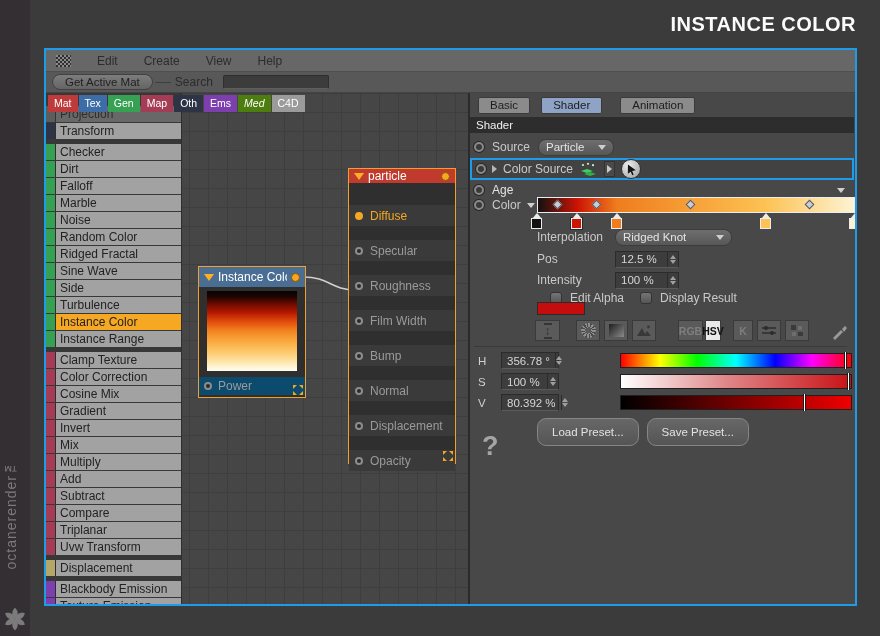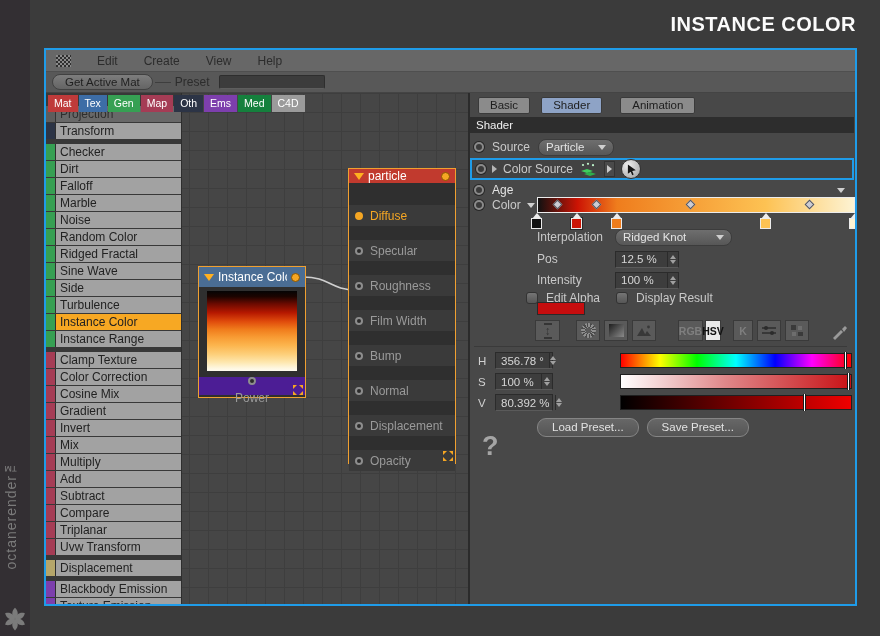--- a/index.html
+++ b/index.html
@@ -53,22 +53,22 @@
       #e04b0c 38%,#f07c1c 48%,#f89c34 58%,#fcb54e 68%,#fdcf7a 79%,#fee7ae 89%,#fef6dd 96%,#fffcf0 100%); }
   .preview.sphere-prev { position:relative; height:82px; background-color:#8f8f8f;
     background-image:linear-gradient(to bottom, rgba(30,30,30,.55), rgba(30,30,30,0) 55%),
       repeating-conic-gradient(#a9a9a9 0% 25%, #6e6e6e 0% 50%);
     background-size:100% 100%, 24px 24px; overflow:hidden; }
   .sphere { position:absolute; left:7px; top:2px; width:76px; height:76px; border-radius:50%;
     background:radial-gradient(circle at 36% 28%, #ffffff 0 5%, rgba(255,255,255,0) 12%),
       radial-gradient(circle at 38% 32%, #ffcf9a 0%, #f2913c 20%, #e2681f 45%, #b04010 75%, #7d2a08 100%); }
   .sphere::after { content:""; position:absolute; left:4%; right:4%; bottom:4%; height:46%; border-radius:50% / 60%;
     background:linear-gradient(to bottom, rgba(230,205,160,.05), rgba(235,215,175,.55)); }
-  .power-row { margin-top:auto; height:18px; background:#4c1d95; display:flex; align-items:center; gap:6px;
-    padding:0 5px; margin-bottom:2px;flex-direction:column; }
+  .power-row { margin-top:auto; height:18px; background:#0c4a6e; display:flex; align-items:center; gap:6px;
+    padding:0 5px; margin-bottom:2px; }
   .in-dot { width:8px; height:8px; border-radius:50%; background:#2b2b2b; border:2px solid #8d8d8d; flex:none; }
   .in-label { color:#9a9a9a; font-size:12px; }
   .ports { display:flex; flex-direction:column; gap:2px; margin:4px 0 2px 0; }
   .port-row { height:21px; background:#3a3a3a; display:flex; align-items:center; gap:7px; padding:0 6px;margin-top:12px; }
   .pdot { width:8px; height:8px; border-radius:50%; background:#2b2b2b; border:2px solid #8d8d8d; flex:none; }
   .pdot.on { background:#f5a623; border-color:#f5a623; }
   .plabel { color:#9a9a9a; font-size:12px; }
   .plabel.on { color:#f5a623; }
   .resize-grip { position:absolute; right:2px; bottom:2px; }
 
@@ -133,29 +133,29 @@
     display:flex; align-items:center; justify-content:center; font-size:10px; }
   .ibtn.textb { color:#7f7f7f; font-weight:bold; font-size:10.5px; }
   .ibtn.textb.active { background:#e9e9e9; color:#111; }
   .wheel { width:15px; height:15px; border-radius:50%;
     background:radial-gradient(circle,#5a5a5a 0 3px, transparent 3px), repeating-conic-gradient(#8f8f8f 0 15deg, #4a4a4a 15deg 30deg); }
   .gradsq { width:15px; height:13px; background:linear-gradient(135deg,#1e1e1e,#8a8a8a); }
   .flipg { position:relative; color:#353535; font-size:12px; line-height:1; border-top:2px solid #353535; border-bottom:2px solid #353535; padding:0 1px; }
   .insp-sep { position:absolute; left:4px; right:8px; top:253px; height:1px; background:#3a3a3a; }
   .hsv-row { position:absolute; left:4px; right:0; height:17px; display:flex; align-items:center; }
   .hsv-letter { width:13px; color:#d0d0d0; font-size:11.5px; padding-left:4px; }
-  .hsv-spin { width:58px; margin-left:8px; }
+  .hsv-spin { width:58px; margin-left:14px; }
   .hsv-bar { position:absolute; left:146px; width:232px; height:15px; border:1px solid #1f1f1f; }
   .bar-h { background:linear-gradient(to right,#f00 0%,#ff0 17%,#0f0 33%,#0ff 50%,#00f 67%,#f0f 83%,#f00 100%); }
   .bar-s { background:linear-gradient(to right,#ffffff,#e0888a 45%,#c81216 100%); }
   .bar-v { background:linear-gradient(to right,#000000,#ef0000 100%); }
   .marker { position:absolute; top:-2px; bottom:-2px; width:3px; background:#fff; border-left:1px solid #1a1a1a;
     border-right:1px solid #1a1a1a; }
   .preset-row { position:absolute; left:67px; top:325px; display:flex; gap:8px; }
-  .btn-preset { height:19px; line-height:15px; padding:0 14px; border-radius:9px; font-size:11.5px; color:#e2e2e2;
+  .btn-preset { height:28px; line-height:15px; padding:0 14px; border-radius:9px; font-size:11.5px; color:#e2e2e2;
     background:linear-gradient(#676767,#555); border:1px solid #858585; }
   .help-q { position:absolute; left:12px; top:338px; color:#a5a5a5; font-size:27px; font-weight:bold; }
   .emit-icon { display:block; }
 </style>
 </head>
 <body>
 
 <div class="page">
 
   <div class="brand-strip">
@@ -180,21 +180,21 @@
       <div class="menu-burger"></div>
       <span class="menu-item">Edit</span>
       <span class="menu-item">Create</span>
       <span class="menu-item">View</span>
       <span class="menu-item">Help</span>
     </div>
 
     <div class="toolbar">
       <button class="btn-pill">Get Active Mat</button>
       <div class="tb-line"></div>
-      <span class="tb-label">Preset</span>
+      <span class="tb-label">Search</span>
       <input class="search-input" value="" style="">
     </div>
 
     <div class="winbody">
 
       <div class="graph">
         <svg class="wire-svg" width="298" height="511">
           <path d="M133,184 C160,184 160,197 186,197" fill="none" stroke="#cfcfcf" stroke-width="1.6"></path>
         </svg>
 
@@ -394,21 +394,21 @@
           </div>
       </div>
 
       <div class="cat-tabs" id="cat-tabs">
           <div class="cat-tab" style="background: rgb(191, 58, 58);">Mat</div>
           <div class="cat-tab" style="background: rgb(61, 109, 166);">Tex</div>
           <div class="cat-tab" style="background: rgb(54, 160, 83);">Gen</div>
           <div class="cat-tab" style="background: rgb(165, 60, 85);">Map</div>
           <div class="cat-tab" style="background: rgb(44, 52, 70);">Oth</div>
           <div class="cat-tab" style="background: rgb(125, 63, 173);">Ems</div>
-          <div class="cat-tab" style="background: #15803d;">Med</div>
+          <div class="cat-tab" style="background: #4d7c0f; font-style: italic;">Med</div>
           <div class="cat-tab" style="background: rgb(155, 155, 155);">C4D</div>
         </div>
 
       <div class="divider"></div>
 
       <div class="inspector">
 
         <div class="insp-tabs">
           <span class="insp-tab">Basic</span>
           <span class="insp-tab t1 active">Shader</span>
@@ -497,21 +497,21 @@
           <span class="insp-label" style="width:70px;">Intensity</span>
           <div class="spinner" style="width:64px;">
             <span class="spin-val">100 %</span>
             <span class="spin-arrows">
                 <span class="sa-up"></span>
                 <span class="sa-dn"></span>
               </span>
           </div>
         </div>
 
-        <div class="row" style="top:196px; left:56px;">
+        <div class="row" style="top:196px; left:80px;">
           <span class="checkbox"></span>
           <span class="insp-label">Edit Alpha</span>
           <span class="checkbox" style="margin-left:8px;"></span>
           <span class="insp-label">Display Result</span>
         </div>
 
         <div class="swatch" id="color-swatch" style="background: rgb(198, 13, 14);"></div>
 
         <div class="iconbar">
           <span class="ibtn" style="left:65px; width:25px;">

